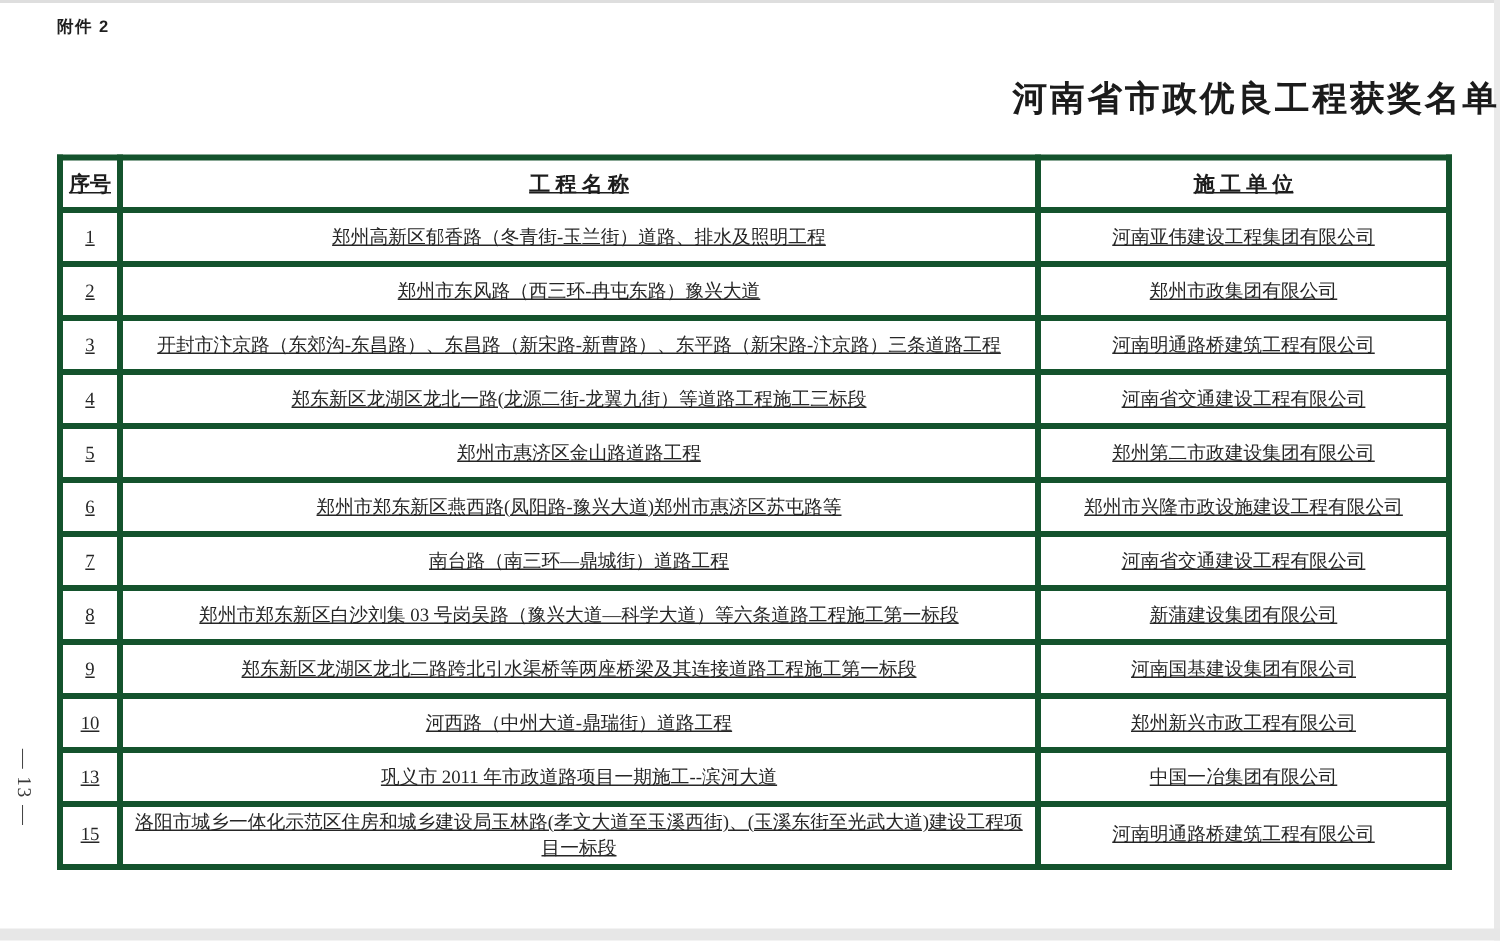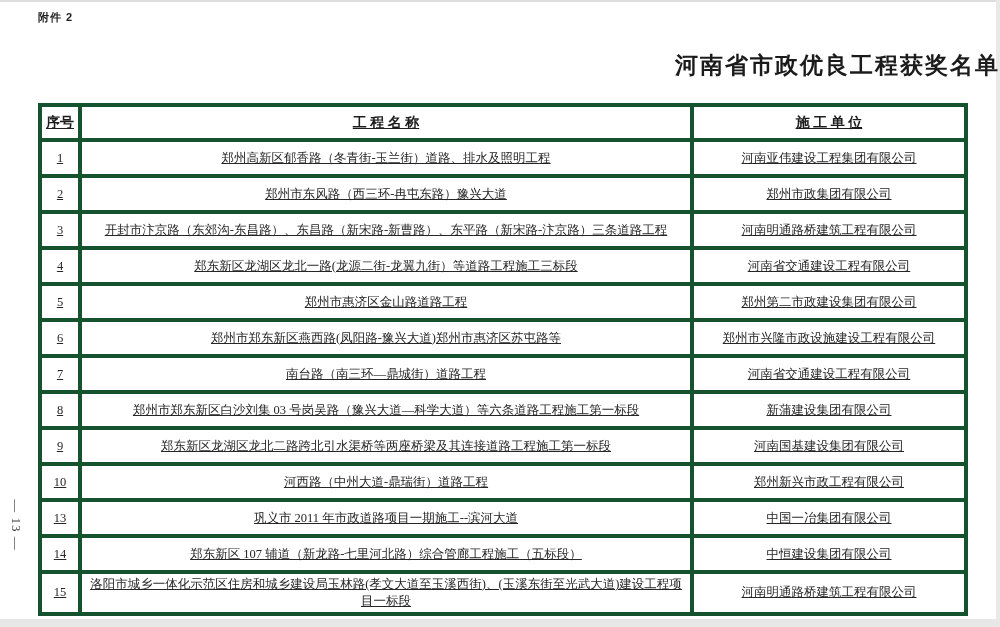--- a/index.html
+++ b/index.html
@@ -128,23 +128,18 @@
         <td class="c-no">10</td>
         <td class="c-proj">河西路（中州大道-鼎瑞街）道路工程</td>
         <td class="c-comp">郑州新兴市政工程有限公司</td>
       </tr>
       <tr>
         <td class="c-no">13</td>
         <td class="c-proj">巩义市 2011 年市政道路项目一期施工--滨河大道</td>
         <td class="c-comp">中国一冶集团有限公司</td>
       </tr>
       <tr>
-        <td class="c-no">14</td>
-        <td class="c-proj">郑东新区 107 辅道（新龙路-七里河北路）综合管廊工程施工（五标段）</td>
-        <td class="c-comp">中恒建设集团有限公司</td>
-      </tr>
-      <tr>
         <td class="c-no">15</td>
         <td class="c-proj">洛阳市城乡一体化示范区住房和城乡建设局玉林路(孝文大道至玉溪西街)、(玉溪东街至光武大道)建设工程项目一标段</td>
         <td class="c-comp">河南明通路桥建筑工程有限公司</td>
       </tr>
     </tbody>
 </table>
 
 </body></html>

